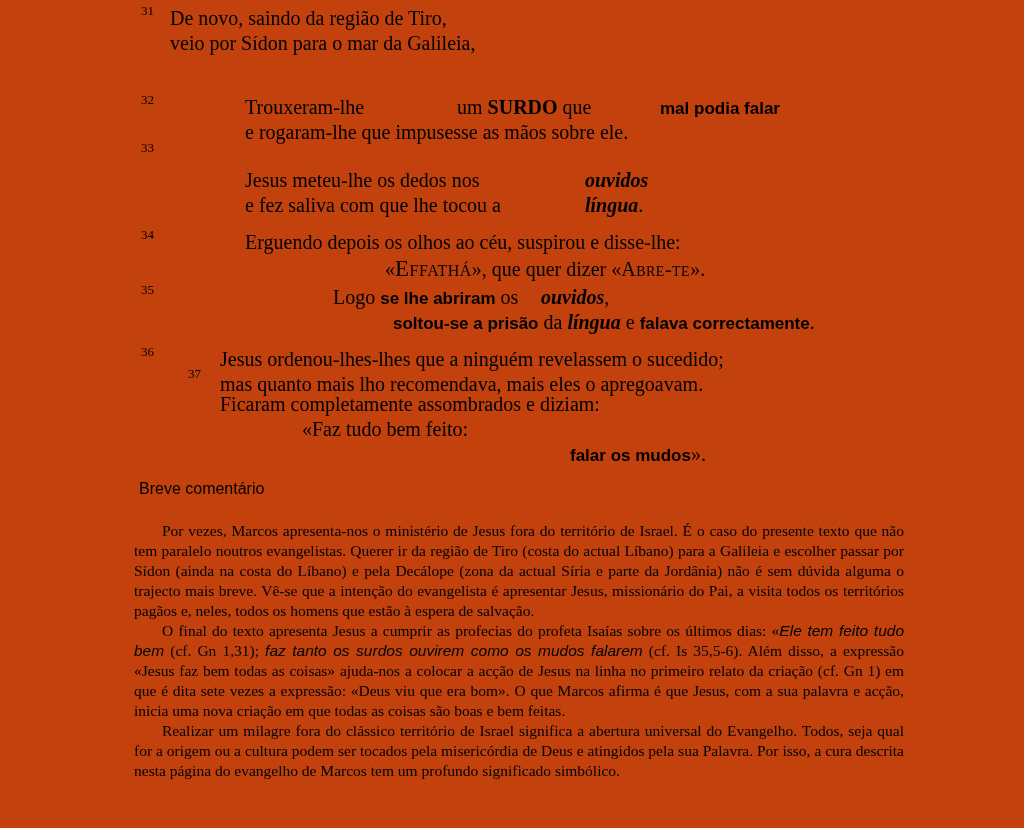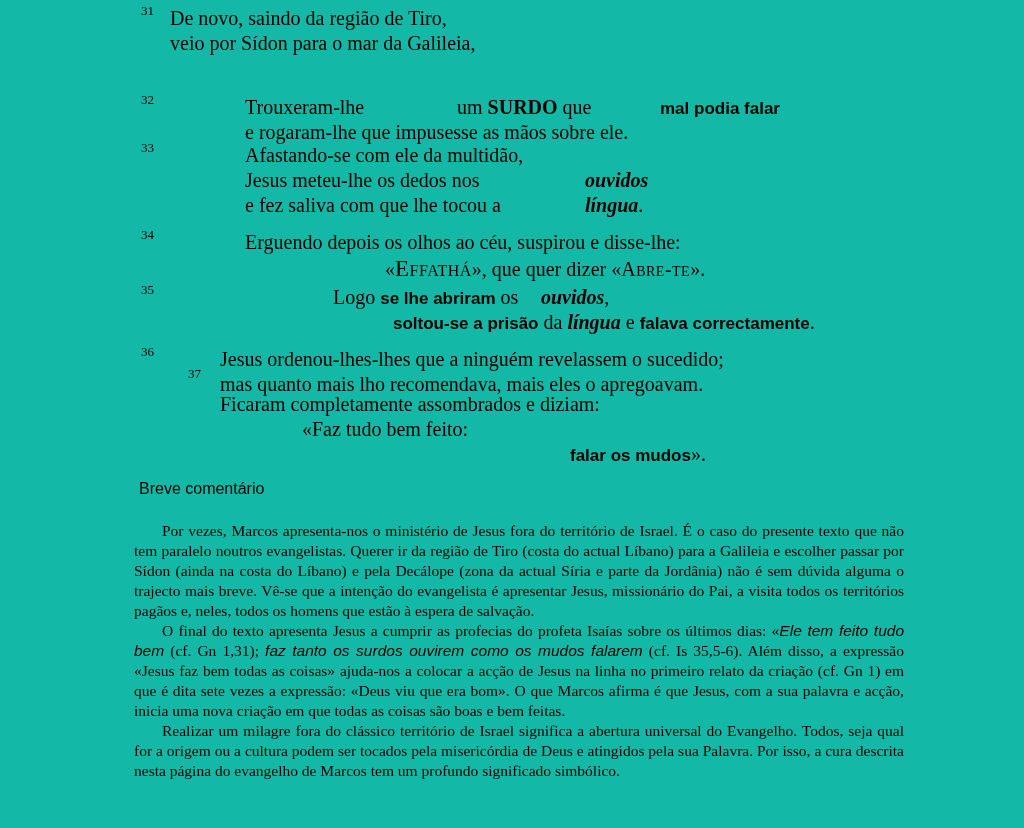--- a/index.html
+++ b/index.html
@@ -2,21 +2,21 @@
 <html lang="pt"><head>
 <meta charset="utf-8">
 <style>
   html,body{margin:0;padding:0;}
   body{
     width:1024px;height:828px;
     background:#ffffff;color:#000000;
     font-family:"Liberation Serif",serif;
     overflow:hidden;position:relative;
   }
-  .page{position:absolute;inset:0;background:#14b8a6;}
+  .page{position:absolute;inset:0;background:#c2410c;}
   
   #gospel{position:absolute;left:0;top:0;width:1024px;height:472px;}
   .verse-num{
     position:absolute;
     font-size:13px;line-height:13px;
     font-family:"Liberation Serif",serif;
   }
   .chunk{
     position:absolute;white-space:pre;
     font-size:20px;line-height:25px;
@@ -48,21 +48,20 @@
   <section id="gospel">
       <span class="verse-num" style="left: 141px; top: 4px;">31</span>
       <span class="chunk" style="left: 170px; top: 6px;"><span class="t-r">De novo, saindo da região de Tiro,</span></span>
       <span class="chunk" style="left: 170px; top: 31px;"><span class="t-r">veio por Sídon para o mar da Galileia,</span></span>
       <span class="verse-num" style="left: 141px; top: 93px;">32</span>
       <span class="chunk" style="left: 245px; top: 95px; text-align: right;"><span class="t-r">Trouxeram-lhe</span></span>
       <span class="chunk" style="left: 457px; top: 95px;"><span class="t-r">um </span><span class="t-b">SURDO</span><span class="t-r"> que</span></span>
       <span class="chunk" style="left: 660px; top: 95px;"><span class="t-bs">mal podia falar</span></span>
       <span class="chunk" style="left: 245px; top: 120px;"><span class="t-r">e rogaram-lhe que impusesse as mãos sobre ele.</span></span>
       <span class="verse-num" style="left: 141px; top: 141px;">33</span>
-      <span class="chunk" style="left: 245px; top: 143px;"><span class="t-r">Afastando-se com ele da multidão,</span></span>
       <span class="chunk" style="left: 245px; top: 168px;"><span class="t-r">Jesus meteu-lhe os dedos nos</span></span>
       <span class="chunk" style="left: 585px; top: 168px;"><span class="t-bi">ouvidos</span></span>
       <span class="chunk" style="left: 245px; top: 193px;"><span class="t-r">e fez saliva com que lhe tocou a</span></span>
       <span class="chunk" style="left: 585px; top: 193px;"><span class="t-bi">língua</span><span class="t-r">.</span></span>
       <span class="verse-num" style="left: 141px; top: 228px;">34</span>
       <span class="chunk" style="left: 245px; top: 230px;"><span class="t-r">Erguendo depois os olhos ao céu, suspirou e disse-lhe:</span></span>
       <span class="chunk" style="left: 385px; top: 256px;"><span class="t-r">«</span><span class="t-scl">Effathá</span><span class="t-r">», que quer dizer «</span><span class="t-sc">Abre-te</span><span class="t-r">».</span></span>
       <span class="verse-num" style="left: 141px; top: 283px;">35</span>
       <span class="chunk" style="left: 333px; top: 285px;"><span class="t-r">Logo </span><span class="t-bs">se lhe abriram</span><span class="t-r"> os</span></span>
       <span class="chunk" style="left: 541px; top: 285px;"><span class="t-bi">ouvidos</span><span class="t-r">,</span></span>

